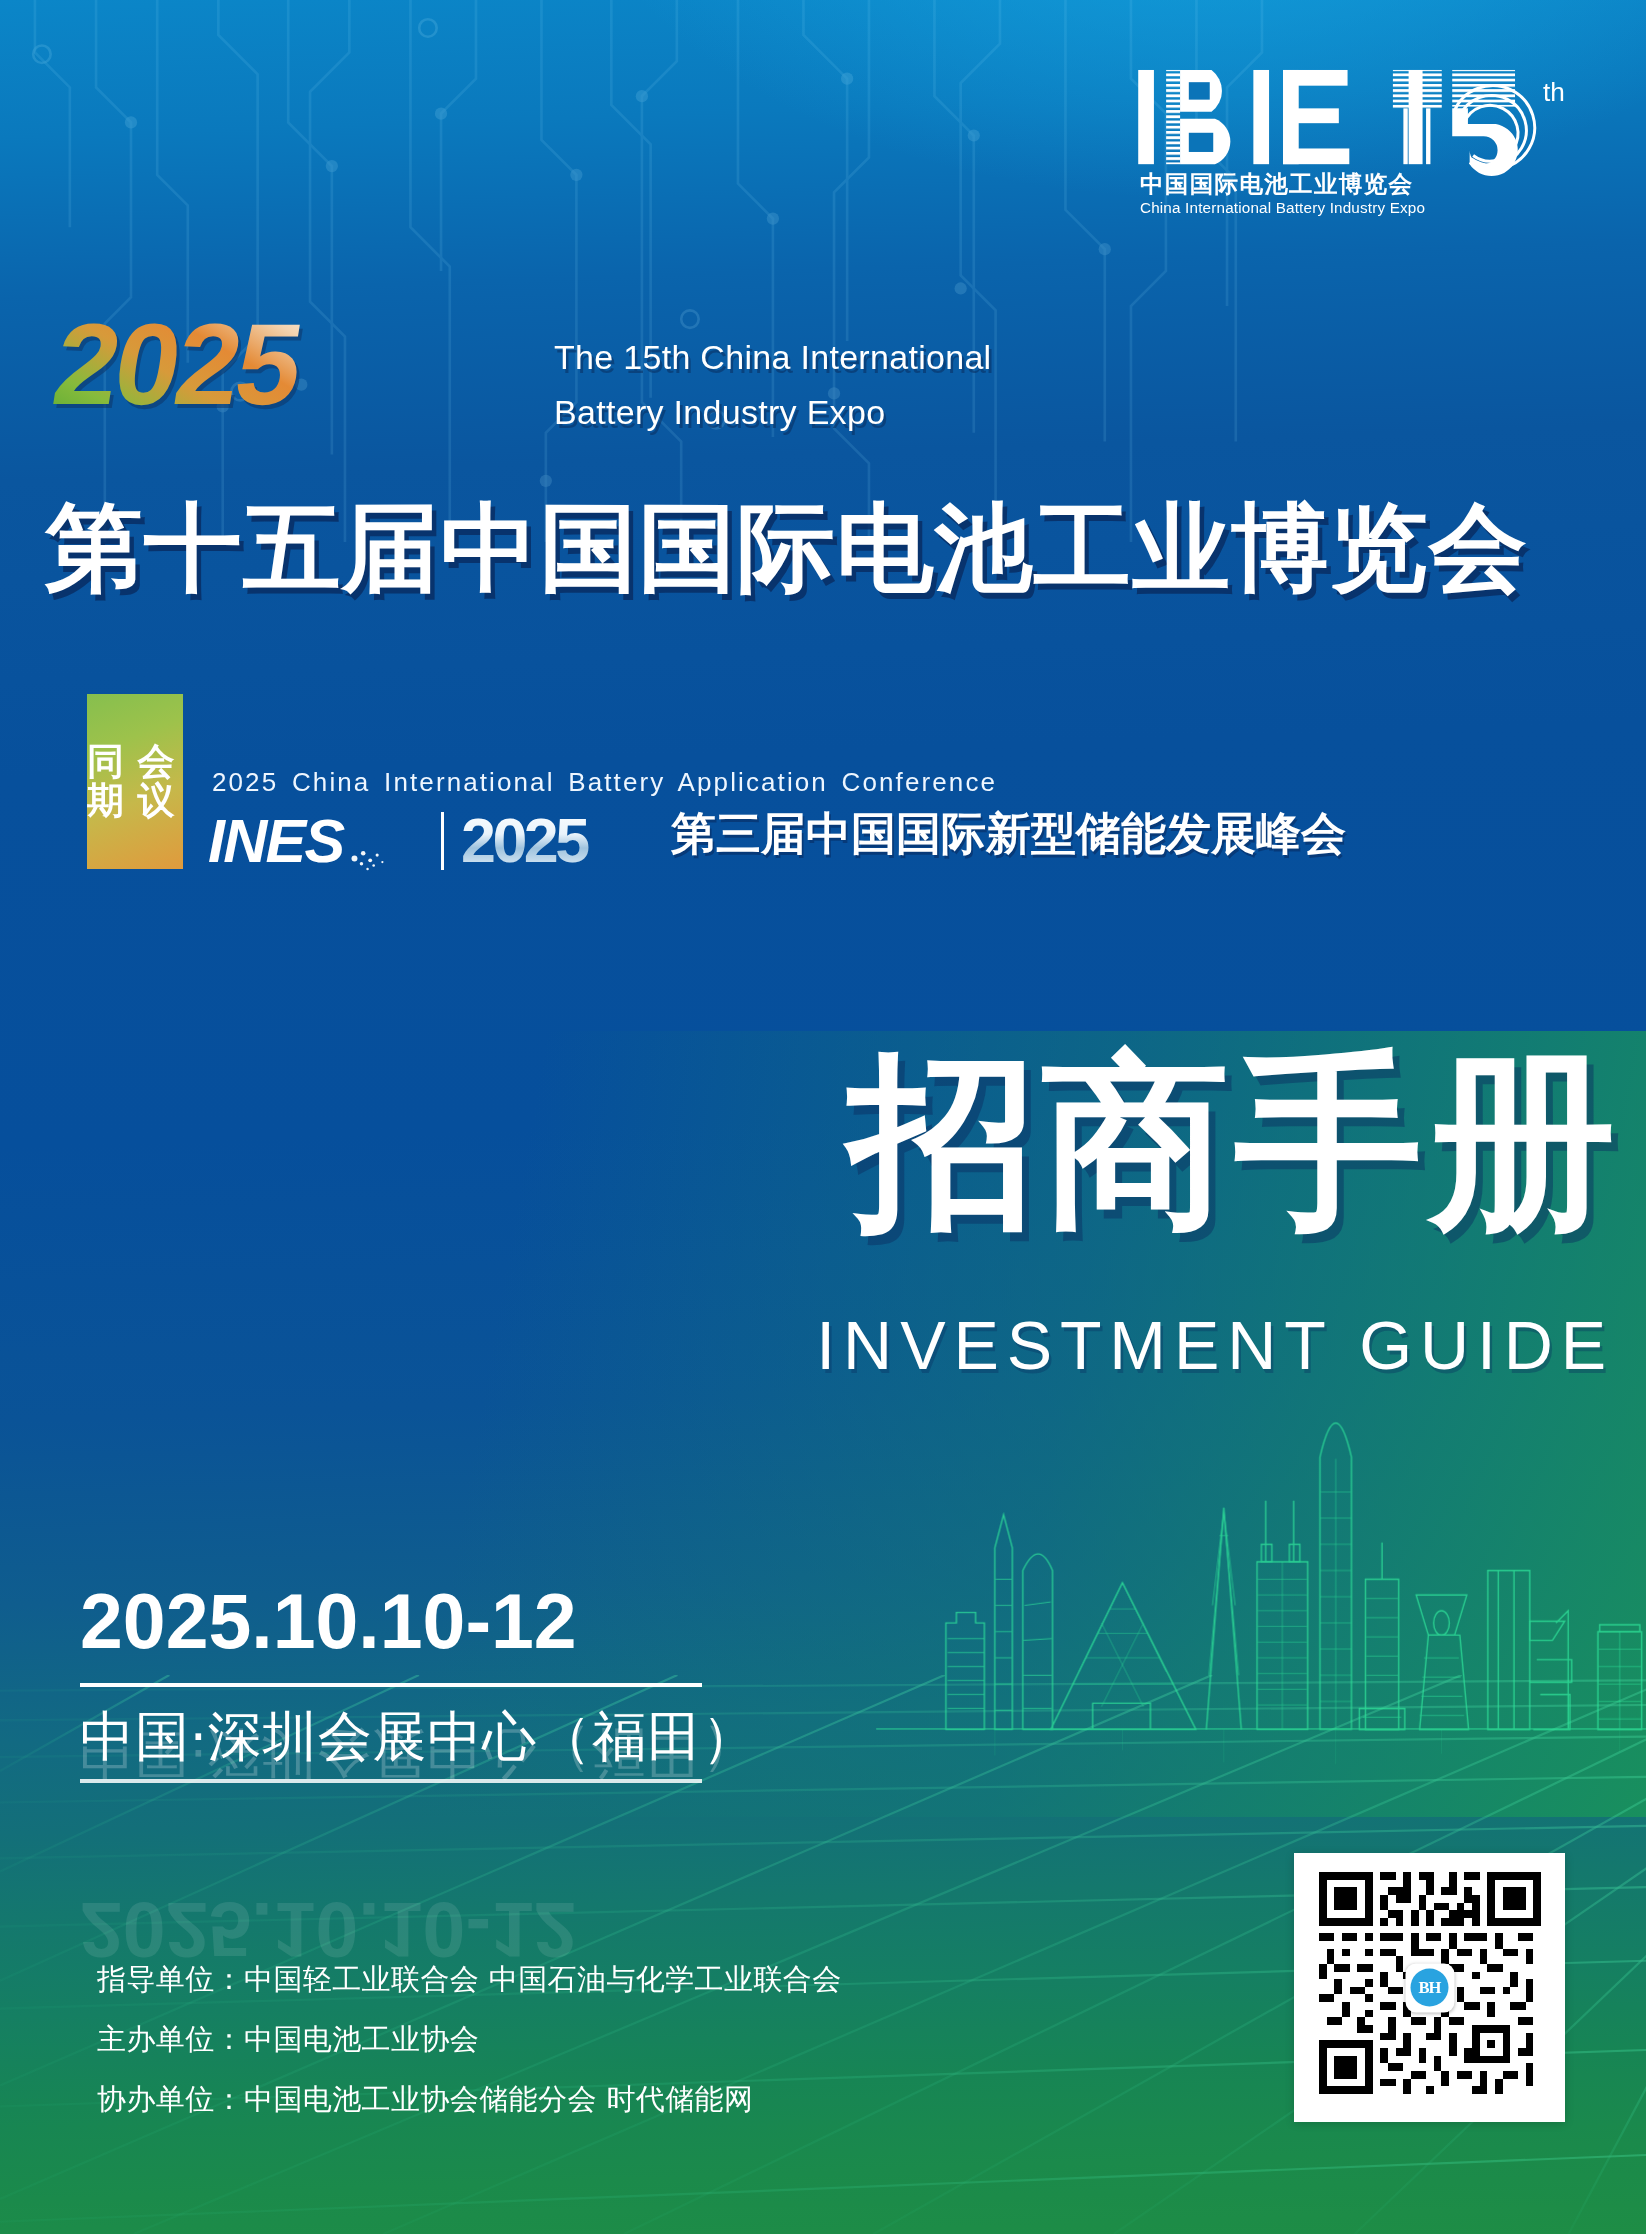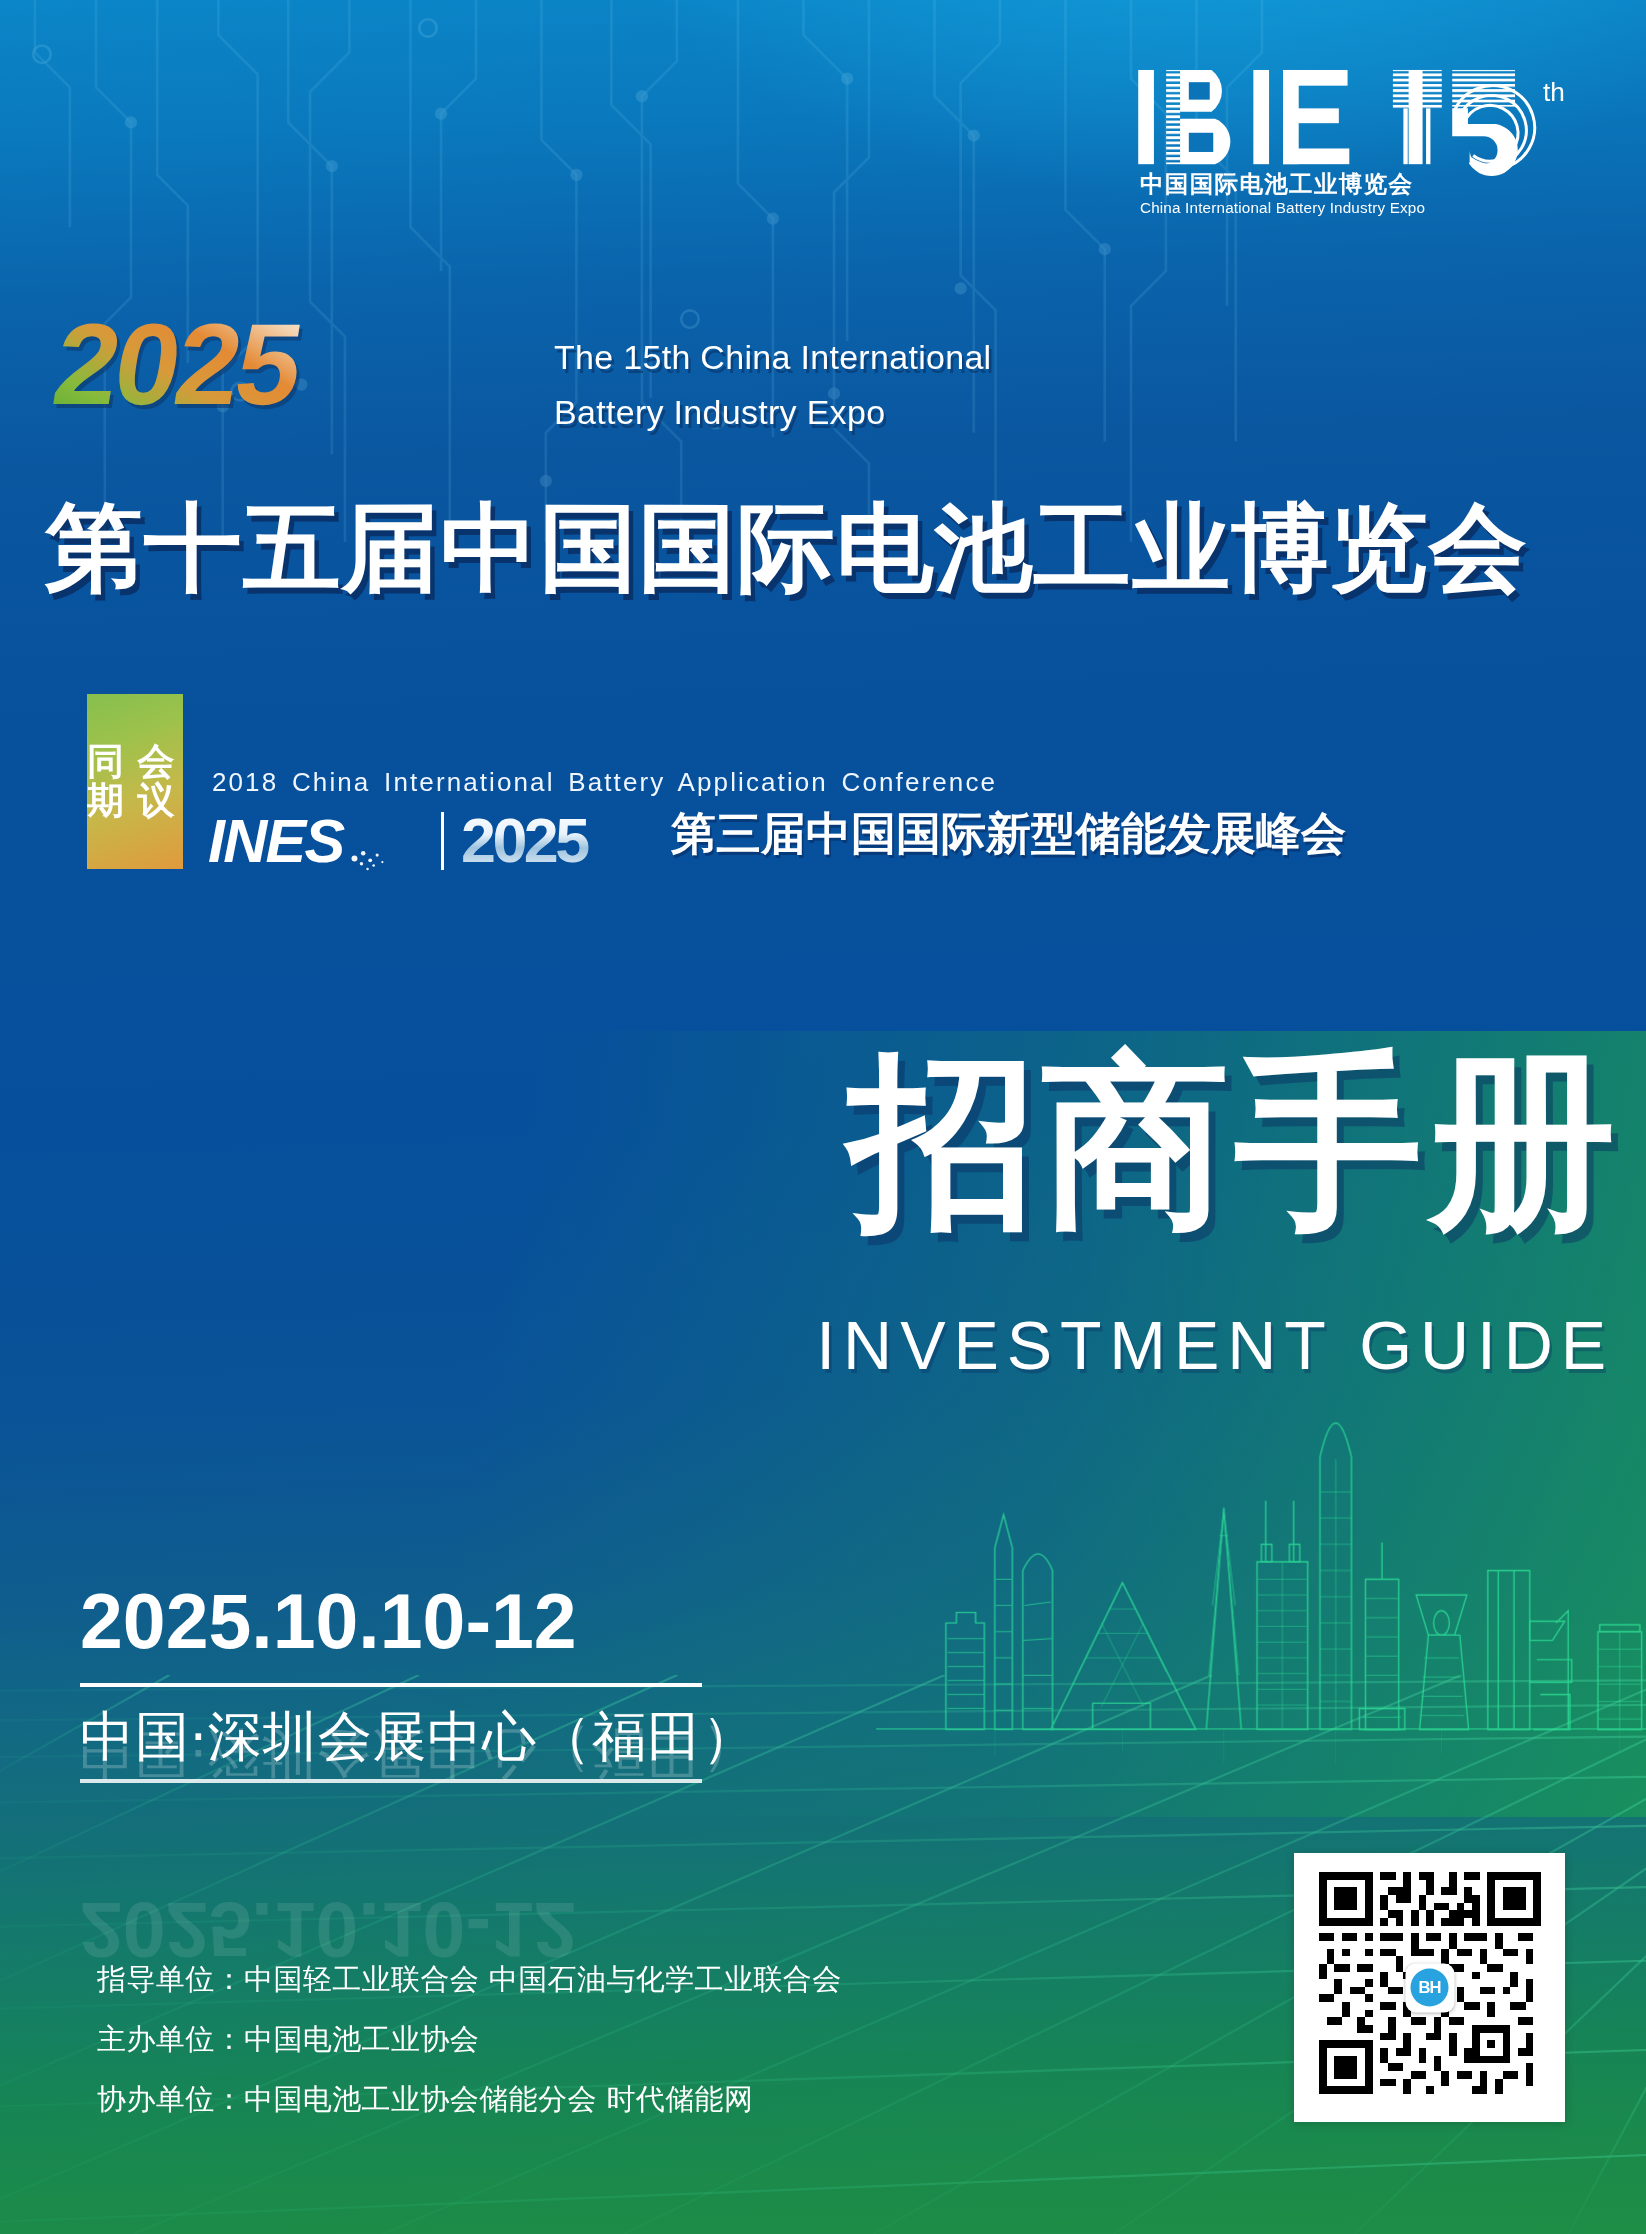--- a/index.html
+++ b/index.html
@@ -186,21 +186,21 @@
   .qr-logo{
     position:absolute;left:50%;top:50%;transform:translate(-50%,-50%);
     width:49px;height:49px;background:#fff;border-radius:10.5px;
     display:flex;align-items:center;justify-content:center;
     box-shadow:0 0.9px 3.5px rgba(0,0,0,.25);
   }
   .qr-logo .bh{
     width:38px;height:38px;border-radius:50%;background:#29a3e0;
     color:#fff;font-size:16.6px;font-weight:bold;
     display:flex;align-items:center;justify-content:center;
-    font-family:Liberation Sans, sans-serif;letter-spacing:-0.9px;
+    font-family:Liberation Serif, serif;letter-spacing:-0.9px;
   }
 </style>
 </head>
 <body>
 
 <div id="poster">
 
   <div class="bg-base"></div>
   <div class="bg-teal-right"></div>
 
@@ -496,21 +496,21 @@
   <div class="en-title"><span>The 15th China International</span>
 <span>Battery Industry Expo</span></div>
 
   <div class="cn-title">第十五届中国国际电池工业博览会</div>
 
   <div class="conf-badge">
     <span>同期</span>
     <span>会议</span>
   </div>
 
-  <div class="conf-en">2018 China International Battery Application Conference</div>
+  <div class="conf-en">2025 China International Battery Application Conference</div>
 
   <div class="ines-logo">
     <svg viewBox="0 0 250 78">
       <text x="0" y="62" font-family="Liberation Sans, sans-serif" font-size="70" font-weight="bold" fill="#fff" font-style="italic" letter-spacing="-2">INES</text>
       <g fill="#fff" opacity=".95">
         <circle cx="168" cy="58" r="3.4"></circle>
           <circle cx="178" cy="52" r="2.6"></circle>
         <circle cx="186" cy="60" r="2.2"></circle>
           <circle cx="176" cy="64" r="2"></circle>
         <circle cx="194" cy="54" r="1.8"></circle>

